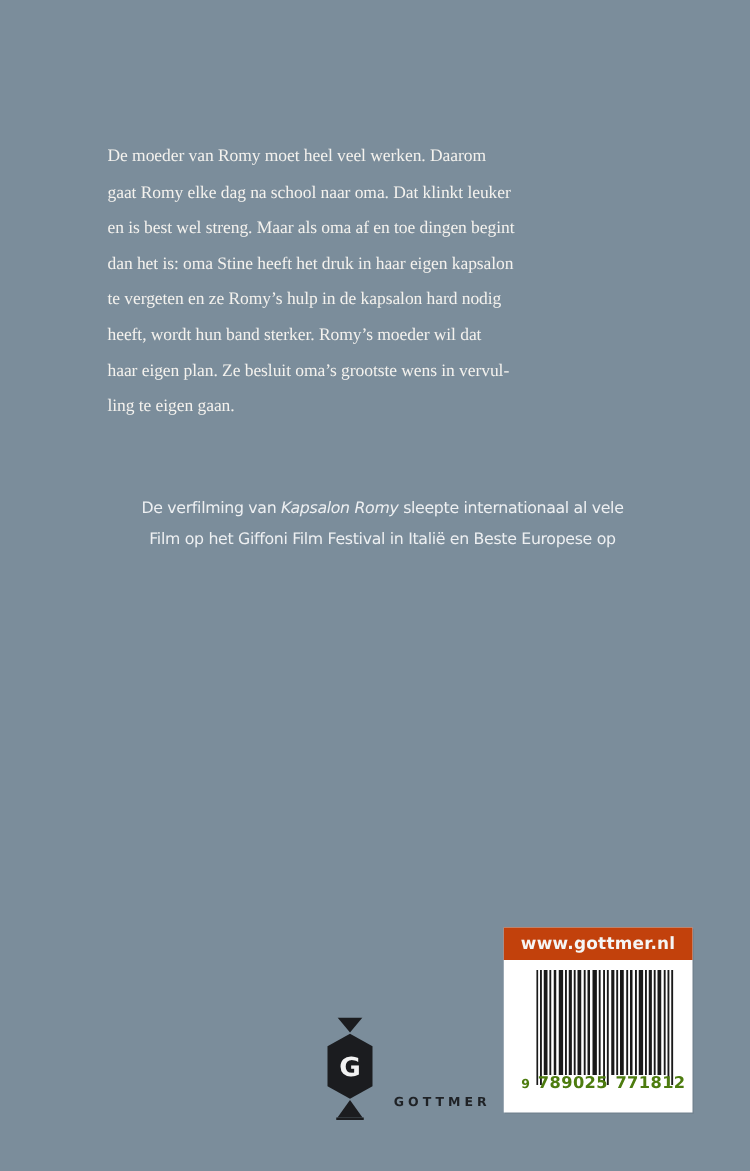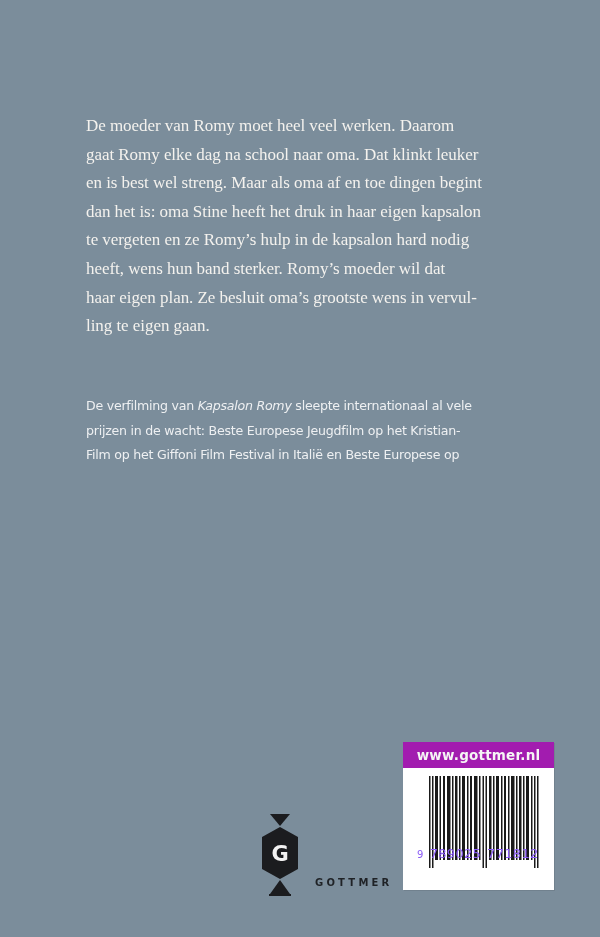--- a/index.html
+++ b/index.html
@@ -20,21 +20,21 @@
       background: #7b8d9b;
     }
     .blurb {
       position: absolute;
       left: 86px;
       top: 112px;
       width: 440px;
       margin: 0;
       color: #f4f2ee;
       font-family: "Liberation Serif", "DejaVu Serif", serif;
-      font-size: 17px;
+      font-size: 14px;
       line-height: 28.6px;
       letter-spacing: -0.05px;
     }
     .blurb .line {
       display: block;
       white-space: nowrap;
     }
     .awards {
       position: absolute;
       left: 86px;
@@ -43,66 +43,68 @@
       margin: 0;
       color: #eef0f2;
       font-family: "DejaVu Sans", "Liberation Sans", sans-serif;
       font-size: 12.6px;
       line-height: 24.6px;
       letter-spacing: -0.25px;
     }
     .awards .line {
       display: block;
       white-space: nowrap;
+      text-align: center;
     }
     .awards em {
       font-style: oblique;
     }
     
     .barcode-box {
       position: absolute;
       left: 403px;
       top: 742px;
       width: 151px;
       height: 148px;
       background: #ffffff;
       box-shadow: 1px 1px 0 rgba(0,0,0,0.08);
     }
     .barcode-header {
       position: absolute;
       left: 0; top: 0;
       width: 151px;
       height: 26px;
-      background: #a21caf;
+      background: #c2410c;
       color: #f5f5f5;
       font-family: "DejaVu Sans", "Liberation Sans", sans-serif;
       font-weight: bold;
       font-size: 13.5px;
       line-height: 26px;
       text-align: center;
       letter-spacing: 0.2px;
     }
     .barcode-bars {
       position: absolute;
       left: 26px;
       top: 34px;
       width: 112px;
       height: 92px;
     }
     .barcode-digits {
       position: absolute;
       left: 14px;
-      top: 104px;
+      top: 117px;
       width: 130px;
       height: 16px;
       font-family: "DejaVu Sans", "Liberation Sans", sans-serif;
       font-size: 13px;
       line-height: 16px;
-      color: #8b5cf6;
+      color: #4d7c0f;
       letter-spacing: 0.3px;
+      font-weight: bold;
     }
     .barcode-digits .lead {
       font-size: 10px;
       margin-right: 6px;
     }
     .barcode-digits .group2 {
       margin-left: 6px;
     }
     
     .logo {
@@ -135,28 +137,27 @@
 <body>
 
 <div class="cover">
 
   <p class="blurb">
     <span class="line">De moeder van Romy moet heel veel werken. Daarom</span>
     <span class="line">gaat Romy elke dag na school naar oma. Dat klinkt leuker</span>
     <span class="line">en is best wel streng. Maar als oma af en toe dingen begint</span>
     <span class="line">dan het is: oma Stine heeft het druk in haar eigen kapsalon</span>
     <span class="line">te vergeten en ze Romy’s hulp in de kapsalon hard nodig</span>
-    <span class="line">heeft, wens hun band sterker. Romy’s moeder wil dat</span>
+    <span class="line">heeft, wordt hun band sterker. Romy’s moeder wil dat</span>
     <span class="line">haar eigen plan. Ze besluit oma’s grootste wens in vervul-</span>
     <span class="line">ling te eigen gaan.</span>
   </p>
 
   <p class="awards">
     <span class="line"><span>De verfilming van </span><em>Kapsalon Romy</em><span> sleepte internationaal al vele</span></span>
-    <span class="line">prijzen in de wacht: Beste Europese Jeugdfilm op het Kristian-</span>
     <span class="line">Film op het Giffoni Film Festival in Italië en Beste Europese op</span>
   </p>
 
   <div class="logo">
     <svg class="logo-mark" viewBox="0 0 44 84" width="44" height="84">
 
       <polygon points="12,0 32,0 22,12" fill="#1b1c1f"></polygon>
 
       <polygon points="22,13 40,23 40,55 22,65 4,55 4,23" fill="#1b1c1f"></polygon>
 

